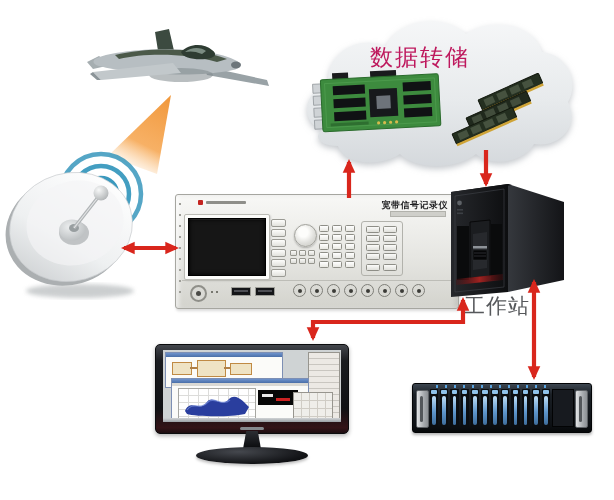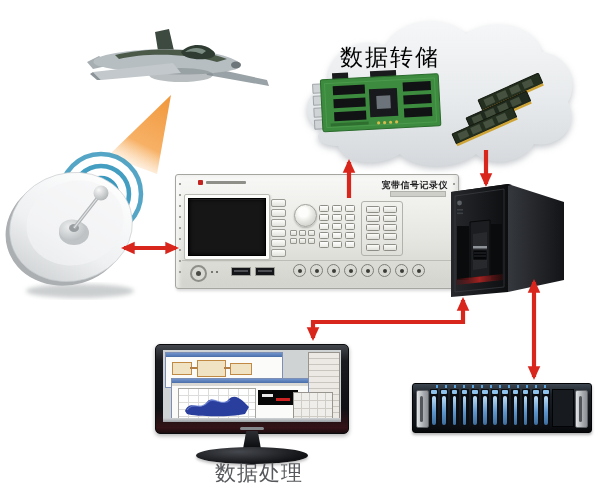--- a/index.html
+++ b/index.html
@@ -3,28 +3,28 @@
 <meta charset="utf-8">
 <style>
   html,body{margin:0;padding:0;background:#fff;}
   .canvas{position:relative;width:614px;height:500px;background:#fff;overflow:hidden;
           font-family:"DejaVu Sans","Liberation Sans",sans-serif;}
   .layer{position:absolute;left:0;top:0;pointer-events:none;}
   .z1{z-index:1}.z2{z-index:2}.z5{z-index:5}
 
   
   .nlabel{position:absolute;color:#56585b;font-size:21px;letter-spacing:1px;z-index:4;}
-  .lab-cloud{left:340px;top:42px;width:160px;text-align:left;font-size:23px;letter-spacing:2px;color:#000000;}
+  .lab-cloud{left:340px;top:42px;width:160px;text-align:center;font-size:23px;letter-spacing:2px;color:#be185d;}
   .lab-recorder{left:184px;top:291px;}
   .lab-workstation{left:464px;top:292px;}
   .lab-processing{left:203px;top:459px;width:112px;text-align:center;}
   .lab-diskarray{left:450px;top:436px;width:112px;text-align:center;}
 
   
-  .recorder{position:absolute;left:175px;top:174px;width:282px;height:113px;z-index:2;
+  .recorder{position:absolute;left:175px;top:194px;width:282px;height:113px;z-index:2;
     background:linear-gradient(180deg,#f8f8f6,#e6e6e2 55%,#d3d3cd);
     border:1px solid #a6a6a0;border-radius:3px;
     box-shadow:inset -3px 0 4px rgba(0,0,0,.08),inset 3px 0 4px rgba(255,255,255,.6),1px 2px 3px rgba(0,0,0,.15);}
   .screws{position:absolute;top:8px;bottom:8px;width:2px;
     background:repeating-linear-gradient(180deg,#9f9f99 0 2px,transparent 2px 11px);}
   .screws.l{left:3px}.screws.r{right:3px}
   .brand{position:absolute;left:22px;top:5px;display:flex;align-items:center;gap:3px;}
   .brand-dot{width:5px;height:5px;background:#c42420;border-radius:1px;}
   .brand-line{width:40px;height:2.5px;background:#8f8f8a;border-radius:1px;}
   .model-label{position:absolute;right:10px;top:4px;font-size:9px;font-weight:bold;color:#1c1c1e;letter-spacing:.5px;}
@@ -419,14 +419,14 @@
     <g stroke="#d9261c" stroke-width="4.2" fill="none">
       <line x1="124" y1="248" x2="176" y2="248" marker-start="url(#ah)" marker-end="url(#ah)"></line>
       <line x1="349" y1="198" x2="349" y2="162" marker-end="url(#ah)"></line>
       <line x1="486" y1="150" x2="486" y2="184" marker-end="url(#ah)"></line>
       <line x1="534" y1="282" x2="534" y2="377" marker-start="url(#ah)" marker-end="url(#ah)"></line>
       <path d="M313,338 L313,322 L463,322 L463,300" marker-start="url(#ah)" marker-end="url(#ah)"></path>
     </g>
   </svg>
 
   <div class="nlabel lab-cloud">数据转储</div>
-  <div class="nlabel lab-processing">数据处理</div>
+  <div class="nlabel lab-workstation">工作站</div>
 </div>
 
 </body></html>

